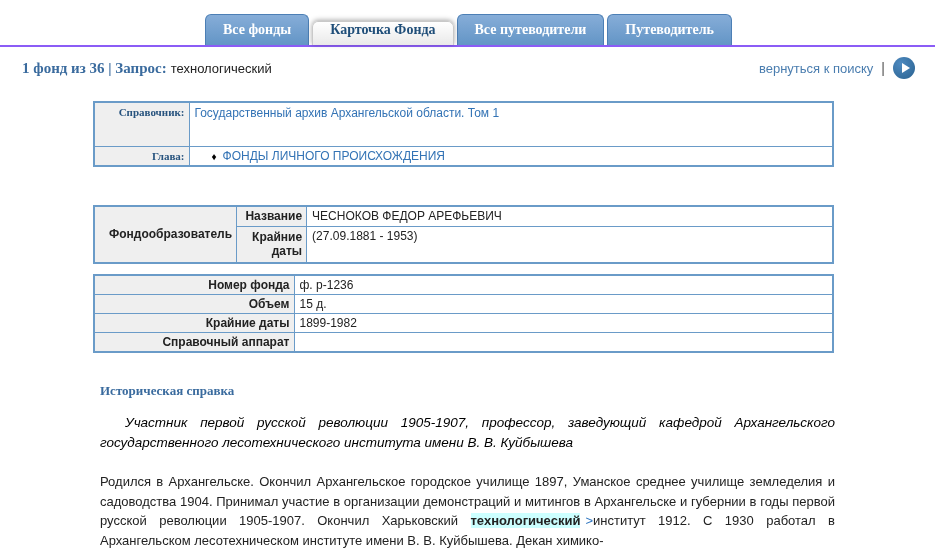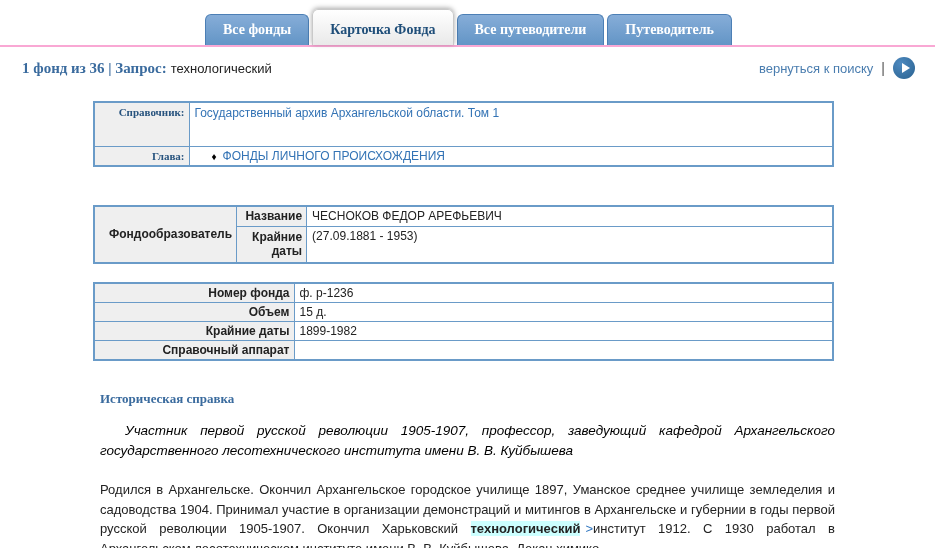--- a/index.html
+++ b/index.html
@@ -1,28 +1,28 @@
 <!DOCTYPE html>
 <html><head>
 <meta charset="utf-8">
 <style>
   * { box-sizing: border-box; margin: 0; padding: 0; }
   html, body { width: 935px; height: 548px; overflow: hidden; background: #ffffff;
     font-family: "Liberation Sans", "DejaVu Sans", sans-serif; }
 
   
   .tabstrip { display: flex; align-items: flex-end; height: 47px;
-    padding-left: 205px; border-bottom: 2px solid #f9a8d4; background: #fff; }
+    padding-left: 205px; border-bottom: 2px solid #8b5cf6; background: #fff; }
   .tab { font-family: "Liberation Serif", "DejaVu Serif", serif; font-weight: bold;
     font-size: 14px; padding: 7px 17px 7px; margin-right: 3px; cursor: pointer;
     border-radius: 6px 6px 0 0; white-space: nowrap; }
   .tab.inactive { color: #ffffff; background: linear-gradient(#86add8, #6395c6);
     border: 1px solid #4c7fb5; border-bottom: none; }
   .tab.active { color: #1f4e79; background: linear-gradient(#ffffff, #e9e9e9);
-    border: 1px solid #c9c9c9; border-bottom: none; padding-top: 12px;
+    border: 1px solid #c9c9c9; border-bottom: none; padding-top: 0;
     box-shadow: 0 -1px 5px rgba(0,0,0,0.35); position: relative; z-index: 2; }
 
   
   .resultbar { display: flex; justify-content: space-between; align-items: center;
     padding: 10px 20px 8px 22px; }
   .resultbar .left { font-size: 13px; color: #222; }
   .blue-serif { font-family: "Liberation Serif", "DejaVu Serif", serif;
     font-weight: bold; font-size: 15px; color: #3a6b9e; }
   .query-value { font-size: 13px; color: #222; margin-left: 4px; }
   .resultbar .right { display: flex; align-items: center; gap: 8px; }
@@ -52,21 +52,21 @@
   .t-ref .row2 td { height: 15px; }
   .chapter-val { padding-left: 22px; }
   .bullet { color: #000; font-size: 10px; margin-right: 6px; }
   .t-creator { margin-top: 38px; }
   .t-creator .group { background: #efefef; font-weight: bold; width: 130px;
     text-align: left; padding-left: 14px; }
   .t-creator .lbl { width: 70px; }
   .t-creator .r1 td { height: 21px; }
   .t-creator .r2 td { height: 36px; vertical-align: top; padding-top: 2px; }
   .t-creator .r2 .lbl { vertical-align: middle; }
-  .t-fund { margin-top: 18px; }
+  .t-fund { margin-top: 10px; }
   .t-fund .lbl { width: 200px; }
   .t-fund td { height: 19px; }
 
   
   .history { margin-left: 100px; width: 735px; margin-top: 30px; }
   .history h2 { font-family: "Liberation Serif", "DejaVu Serif", serif;
     font-size: 13px; color: #3a6b9e; margin-bottom: 14px; }
   .lead { font-style: italic; font-size: 13.5px; color: #000000; text-align: justify;
     text-indent: 25px; line-height: 1.55; margin-bottom: 18px; }
   .bodytext { font-size: 13px; color: #222; text-align: justify; line-height: 1.5; }

